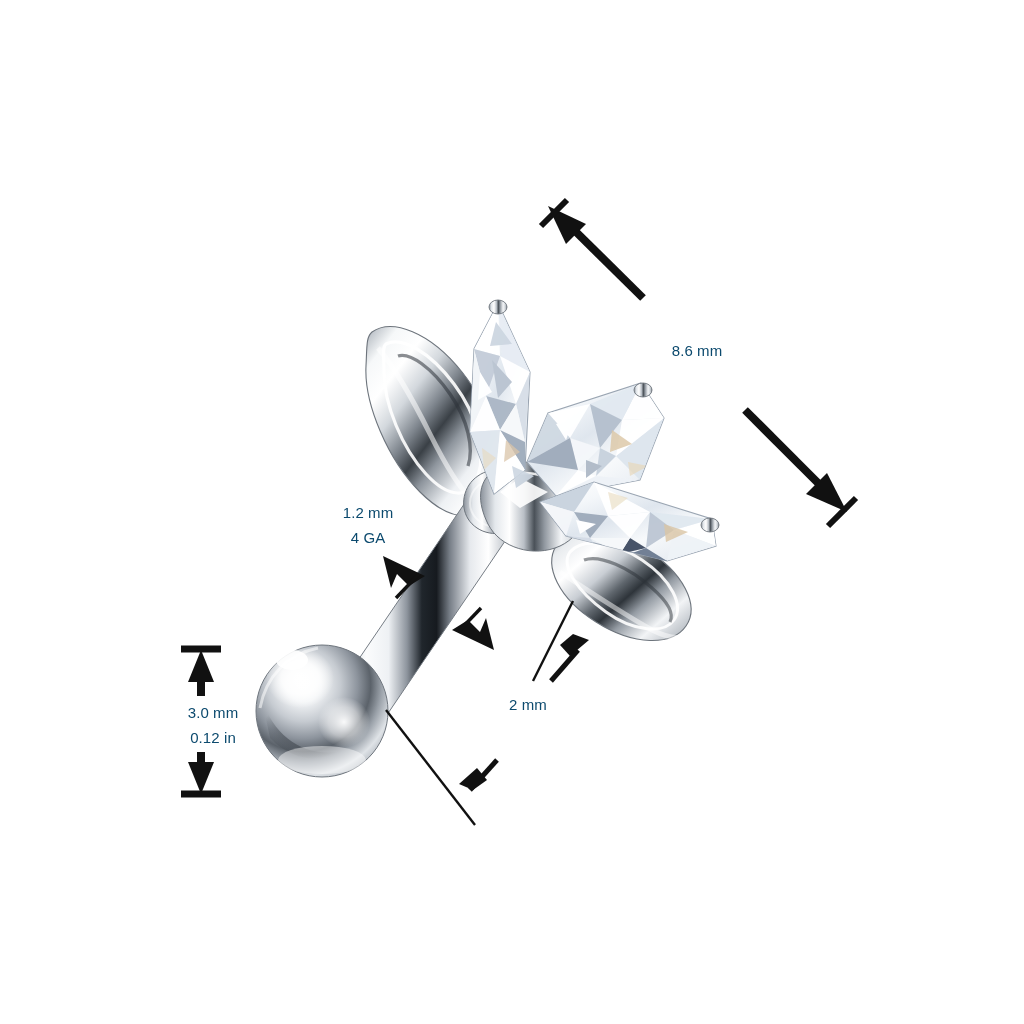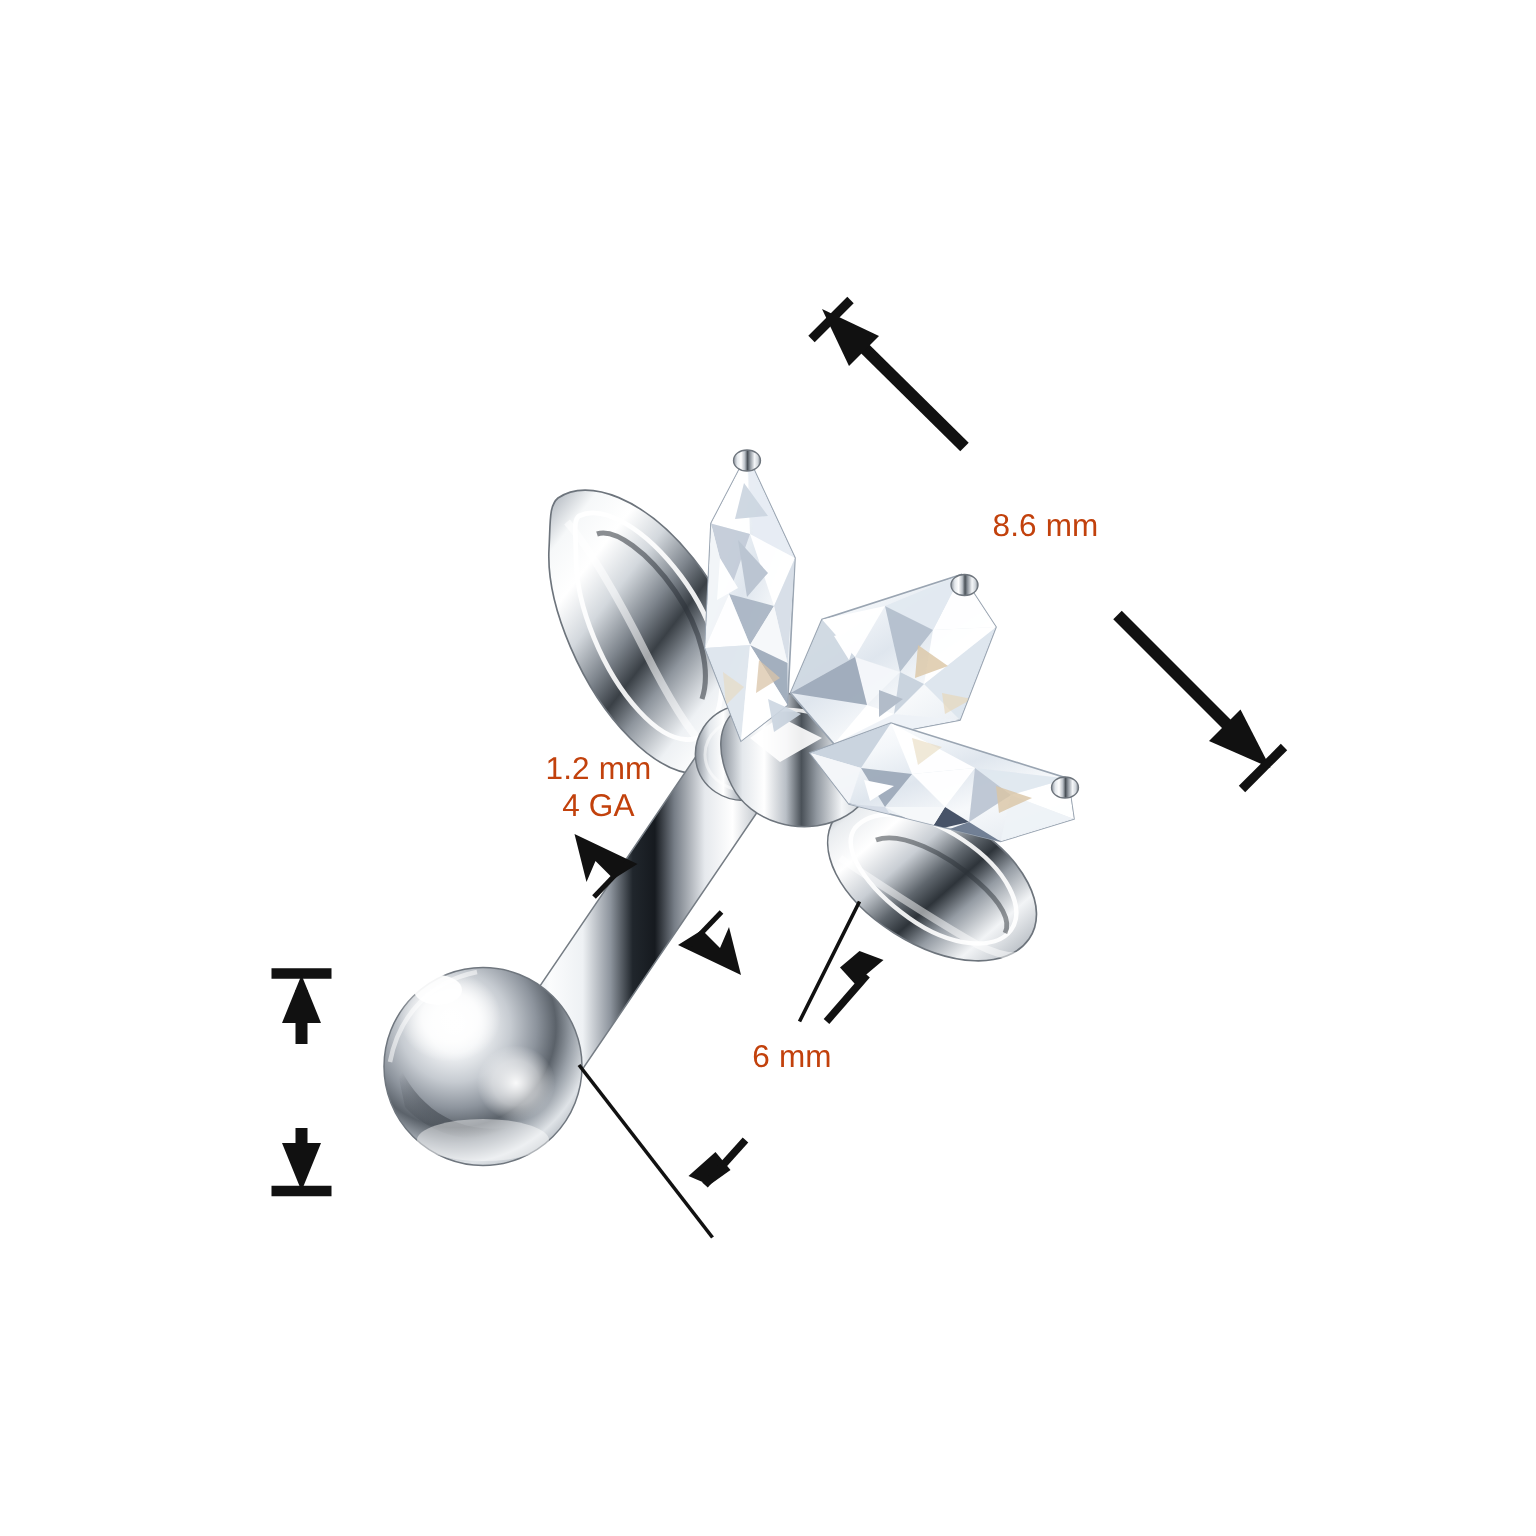--- a/index.html
+++ b/index.html
@@ -19,32 +19,32 @@
   }
   #art {
     position: absolute;
     left: 0;
     top: 0;
     width: 1024px;
     height: 1024px;
   }
   .dim-label {
     position: absolute;
-    color: #c2410c;
+    color: #0c4a6e;
     font-family: "Liberation Sans", sans-serif;
-    font-size: 21px;
+    font-size: 15px;
     line-height: 25px;
     text-align: center;
     white-space: nowrap;
     letter-spacing: 0.1px;
   }
   .dim-label .l2 { display: block; }
 
   #label-width   { left: 612px; top: 338px; width: 170px; }
-  #label-gauge   { left: 319px; top: 500px; width: 160px; text-align: center; }
+  #label-gauge   { left: 288px; top: 500px; width: 160px; text-align: center; }
   #label-ball    { left: 128px; top: 700px; width: 170px; }
   #label-length  { left: 443px; top: 692px; width: 170px; }
 </style>
 </head>
 <body>
 
 <div id="stage">
 
   <svg id="art" viewBox="0 0 1024 1024">
     <defs>
@@ -354,18 +354,22 @@
 
   <div class="dim-label" id="label-width">
     <span>8.6 mm</span>
   </div>
 
   <div class="dim-label" id="label-gauge">
     <span>1.2 mm</span>
     <span class="l2">4 GA</span>
   </div>
 
+  <div class="dim-label" id="label-ball">
+    <span>3.0 mm</span>
+    <span class="l2">0.12 in</span>
+  </div>
 
   <div class="dim-label" id="label-length">
-    <span>6 mm</span>
+    <span>2 mm</span>
   </div>
 
 </div>
 
 </body></html>

